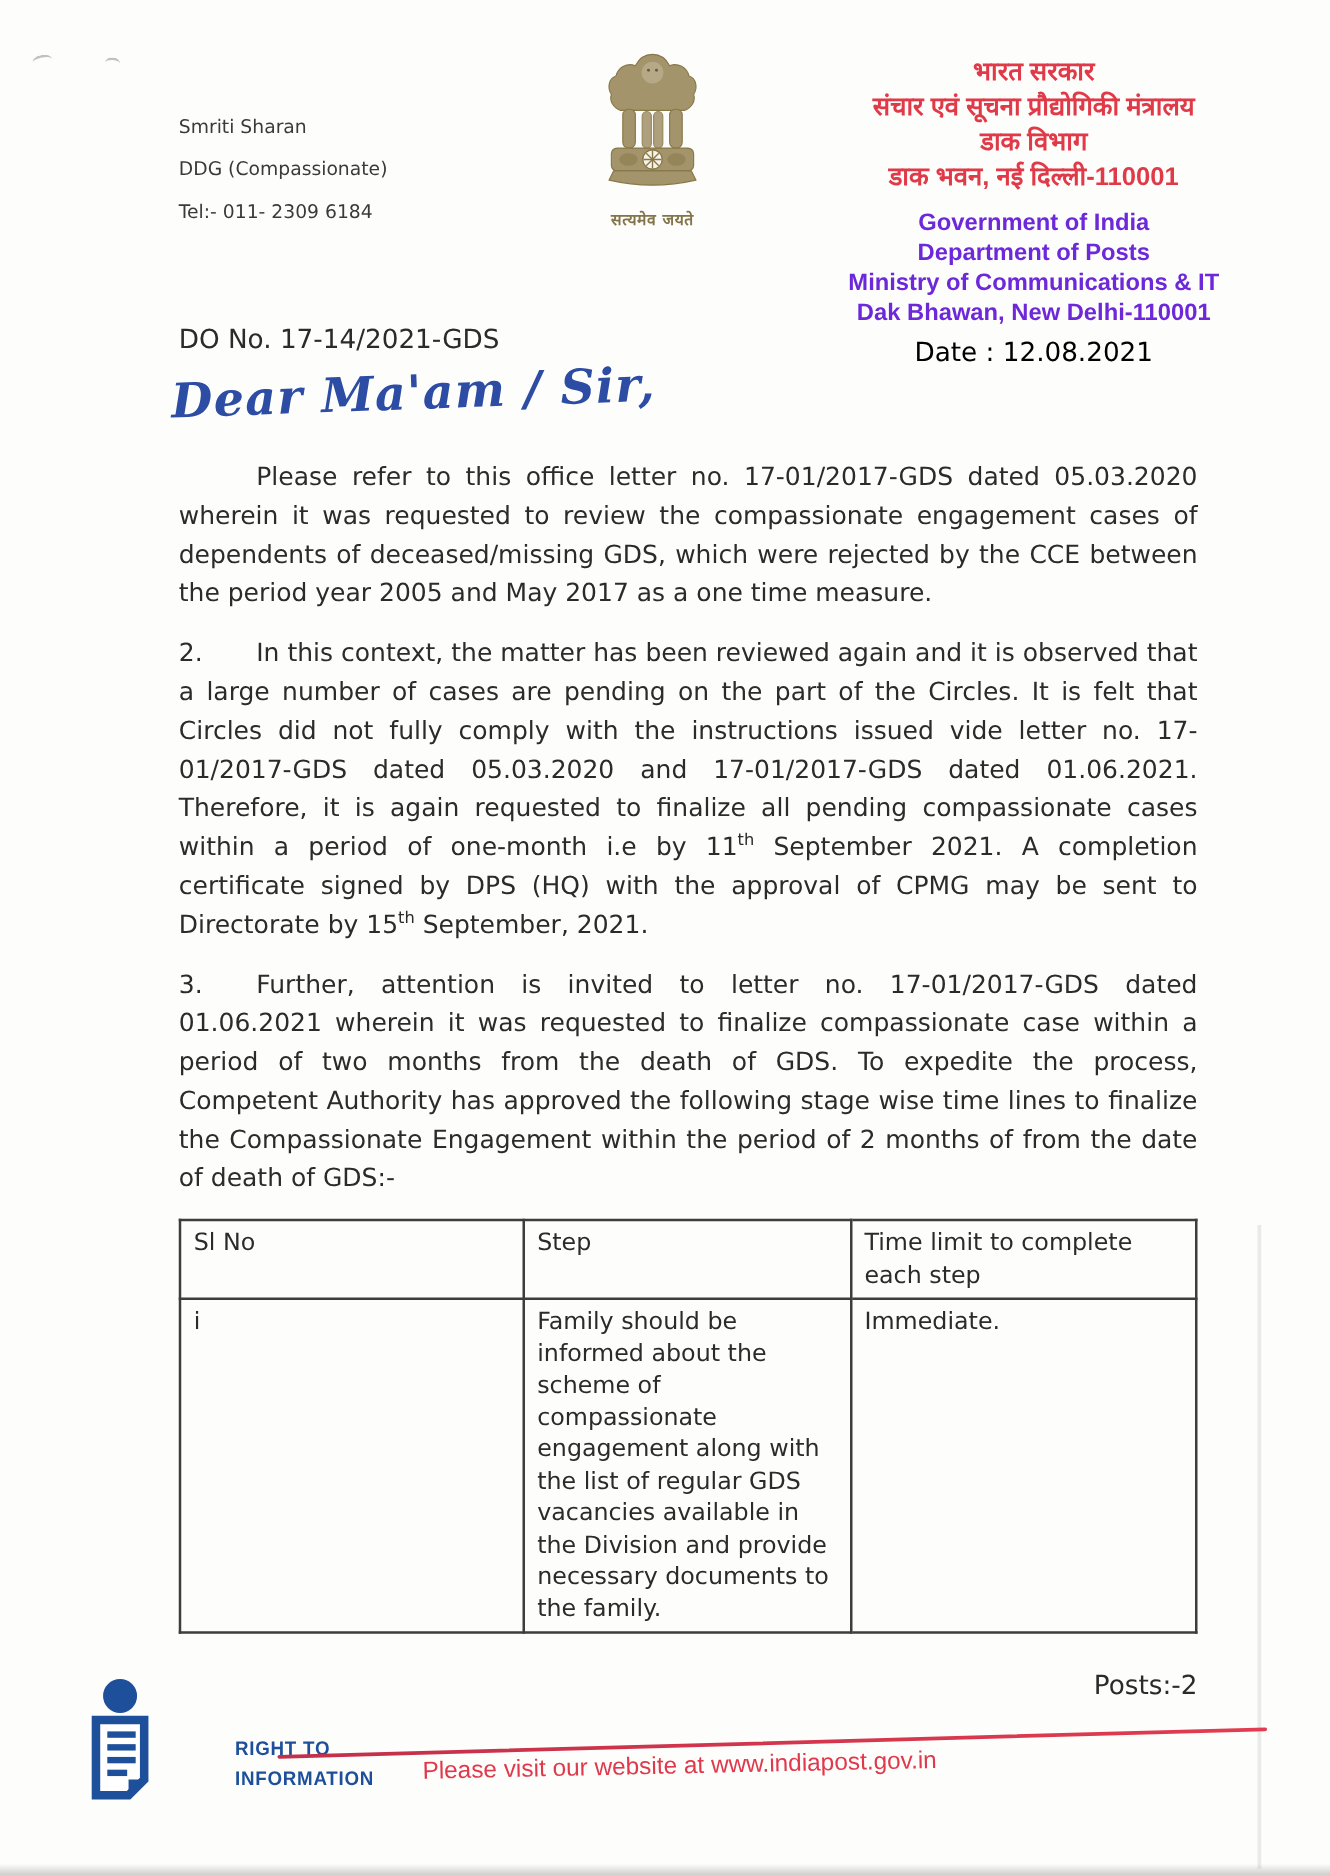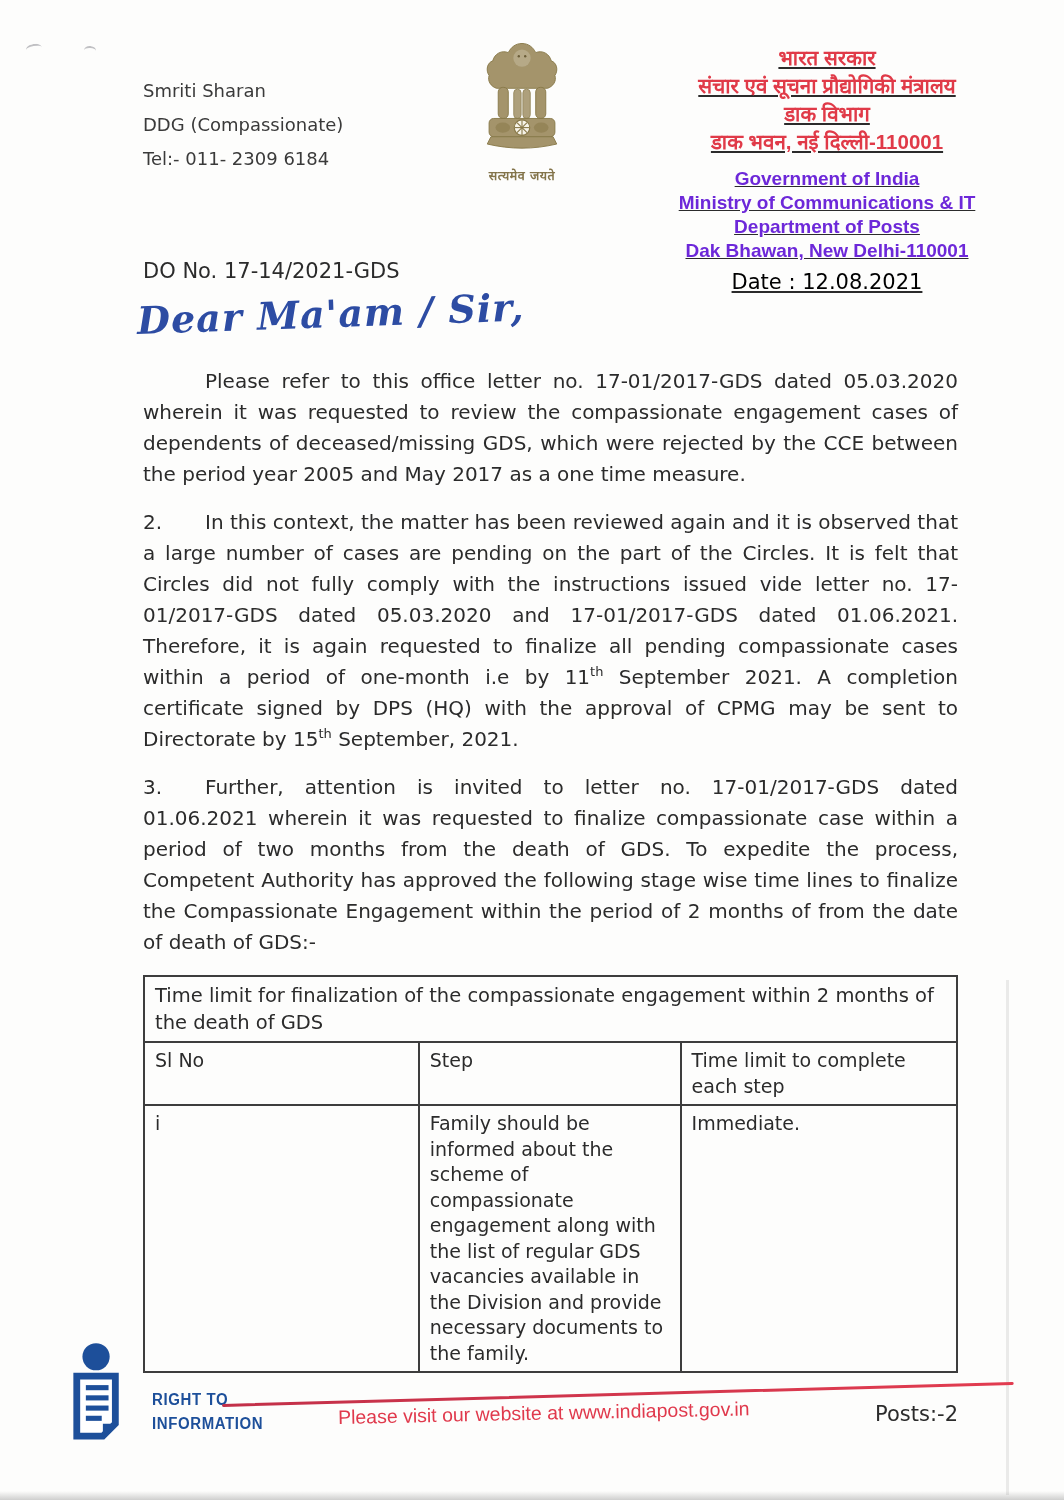--- a/index.html
+++ b/index.html
@@ -2,25 +2,25 @@
 <html><head>
 <meta charset="utf-8">
 <style>
   html,body{margin:0;padding:0;background:#e9e9e9;}
   .page{
     position:relative;width:1064px;height:1500px;background:#fdfdfc;
     font-family:"DejaVu Sans",sans-serif;color:#2b2b2b;overflow:hidden;
     box-shadow:0 0 6px rgba(0,0,0,.25);
   }
   
-  .sender{position:absolute;left:143px;top:74px;font-size:18px;line-height:34px;color:#3a3a3a;}
+  .sender{position:absolute;left:143px;top:84px;font-size:15px;line-height:34px;color:#3a3a3a;}
   .emblem-wrap{position:absolute;left:462px;top:38px;width:120px;text-align:center;}
   .emblem-wrap svg{width:98px;height:128px;display:block;margin:0 auto;}
   .motto{font-size:12.5px;font-weight:bold;color:#83744a;margin-top:1px;letter-spacing:.5px;text-align:center;}
-  .letterhead{position:absolute;left:652px;top:44px;width:350px;text-align:center;font-family:"Liberation Sans",sans-serif;text-decoration:underline;}
+  .letterhead{position:absolute;left:652px;top:44px;width:350px;text-align:center;font-family:"Liberation Sans",sans-serif;}
   .lh-hi{font-weight:bold;color:#e03a48;font-size:20.5px;line-height:28px;}
   .lh-en{font-weight:bold;color:#6d28d9;font-size:19px;line-height:24px;margin-top:11px;}
   .date-line{color:#000000;font-size:21px;margin-top:7px;font-family:"DejaVu Sans",sans-serif;}
   
   .content{position:absolute;left:143px;top:256px;width:815px;font-size:20px;line-height:31px;}
   .do-no{font-size:21px;}
   .salutation{
     margin:18px 0 30px -6px;font-family:"DejaVu Serif",serif;font-style:italic;font-weight:bold;
     font-size:38px;color:#2d4ca3;transform:rotate(-2deg);transform-origin:left center;letter-spacing:1px;
   }
@@ -29,21 +29,21 @@
   .pnum{display:inline-block;width:62px;}
   sup{font-size:13px;line-height:0;}
   
   table.timeline{width:100%;border-collapse:collapse;margin-top:6px;font-size:19px;line-height:25.5px;table-layout:fixed;}
   .timeline th,.timeline td{border:2px solid #3d3d3d;padding:5px 10px;vertical-align:top;text-align:left;font-weight:normal;}
   .caption-cell{text-align:center;font-weight:bold;font-size:19.5px;padding:4px 34px;line-height:27px;}
   .col-sl{width:33.8%;}.col-step{width:32.2%;}.col-time{width:34%;}
   .justify-cell{text-align:justify;}
   .contd{text-align:right;margin-top:26px;font-size:21px;}
   
-  .rti{position:absolute;left:66px;top:1342px;display:flex;align-items:flex-start;}
+  .rti{position:absolute;left:66px;top:1342px;display:flex;align-items:flex-start;gap:36px;}
   .rti svg{width:76px;height:118px;}
   .rti-text{margin:46px 0 0 10px;font-family:"Liberation Sans",sans-serif;font-weight:bold;color:#1d4f9a;
     font-size:15px;line-height:23px;letter-spacing:.6px;transform:scaleY(1.05);}
   .footer-line{position:absolute;left:222px;top:1404px;width:792px;height:3px;border-radius:2px;
     background:linear-gradient(90deg,#c23049,#e23c50);transform:rotate(-1.6deg);transform-origin:left center;}
   .footer-note{position:absolute;left:338px;top:1406px;font-size:19.5px;color:#e0394c;
     font-family:"Liberation Sans",sans-serif;transform:rotate(-1.2deg);transform-origin:left center;}
   
   .pen-mark{position:absolute;width:16px;height:7px;border-top:2px solid rgba(100,100,110,.4);border-radius:50%;}
   .pm1{left:26px;top:44px;transform:rotate(-10deg);}
@@ -96,22 +96,22 @@
 
   <div class="letterhead">
     <div class="lh-hi">
       <div>भारत सरकार</div>
       <div>संचार एवं सूचना प्रौद्योगिकी मंत्रालय</div>
       <div>डाक विभाग</div>
       <div>डाक भवन, नई दिल्ली-110001</div>
     </div>
     <div class="lh-en">
       <div>Government of India</div>
+      <div>Department of Posts</div>
       <div>Ministry of Communications &amp; IT</div>
-      <div>Department of Posts</div>
       <div>Dak Bhawan, New Delhi-110001</div>
     </div>
     <div class="date-line">Date : 12.08.2021</div>
   </div>
 
   <div class="content">
     <div class="do-no">DO No. 17-14/2021-GDS</div>
 
     <div class="salutation">Dear Ma'am / Sir,</div>
 
@@ -121,23 +121,20 @@
 
     <p class="body-para"><span class="pnum">3.</span><span>Further, attention is invited to letter no. 17-01/2017-GDS dated 01.06.2021 wherein it was requested to finalize compassionate case within a period of two months from the death of GDS. To expedite the process, Competent Authority has approved the following stage wise time lines to finalize the Compassionate Engagement within the period of 2 months of from the date of death of GDS:-</span></p>
 
     <table class="timeline">
       <colgroup>
           <col class="col-sl">
           <col class="col-step">
           <col class="col-time">
         </colgroup>
       <tbody>
-          <tr>
-        <th colspan="3" class="caption-cell">Time limit for finalization of the compassionate engagement within 2 months of the death of GDS</th>
-      </tr>
       <tr>
         <th>Sl No</th>
         <th>Step</th>
         <th class="justify-cell">Time limit to complete each step</th>
       </tr>
       <tr>
         <td>i</td>
         <td class="justify-cell">Family should be informed about the scheme of compassionate engagement along with the list of regular GDS vacancies available in the Division and provide necessary documents to the family.</td>
         <td>Immediate.</td>
       </tr>

